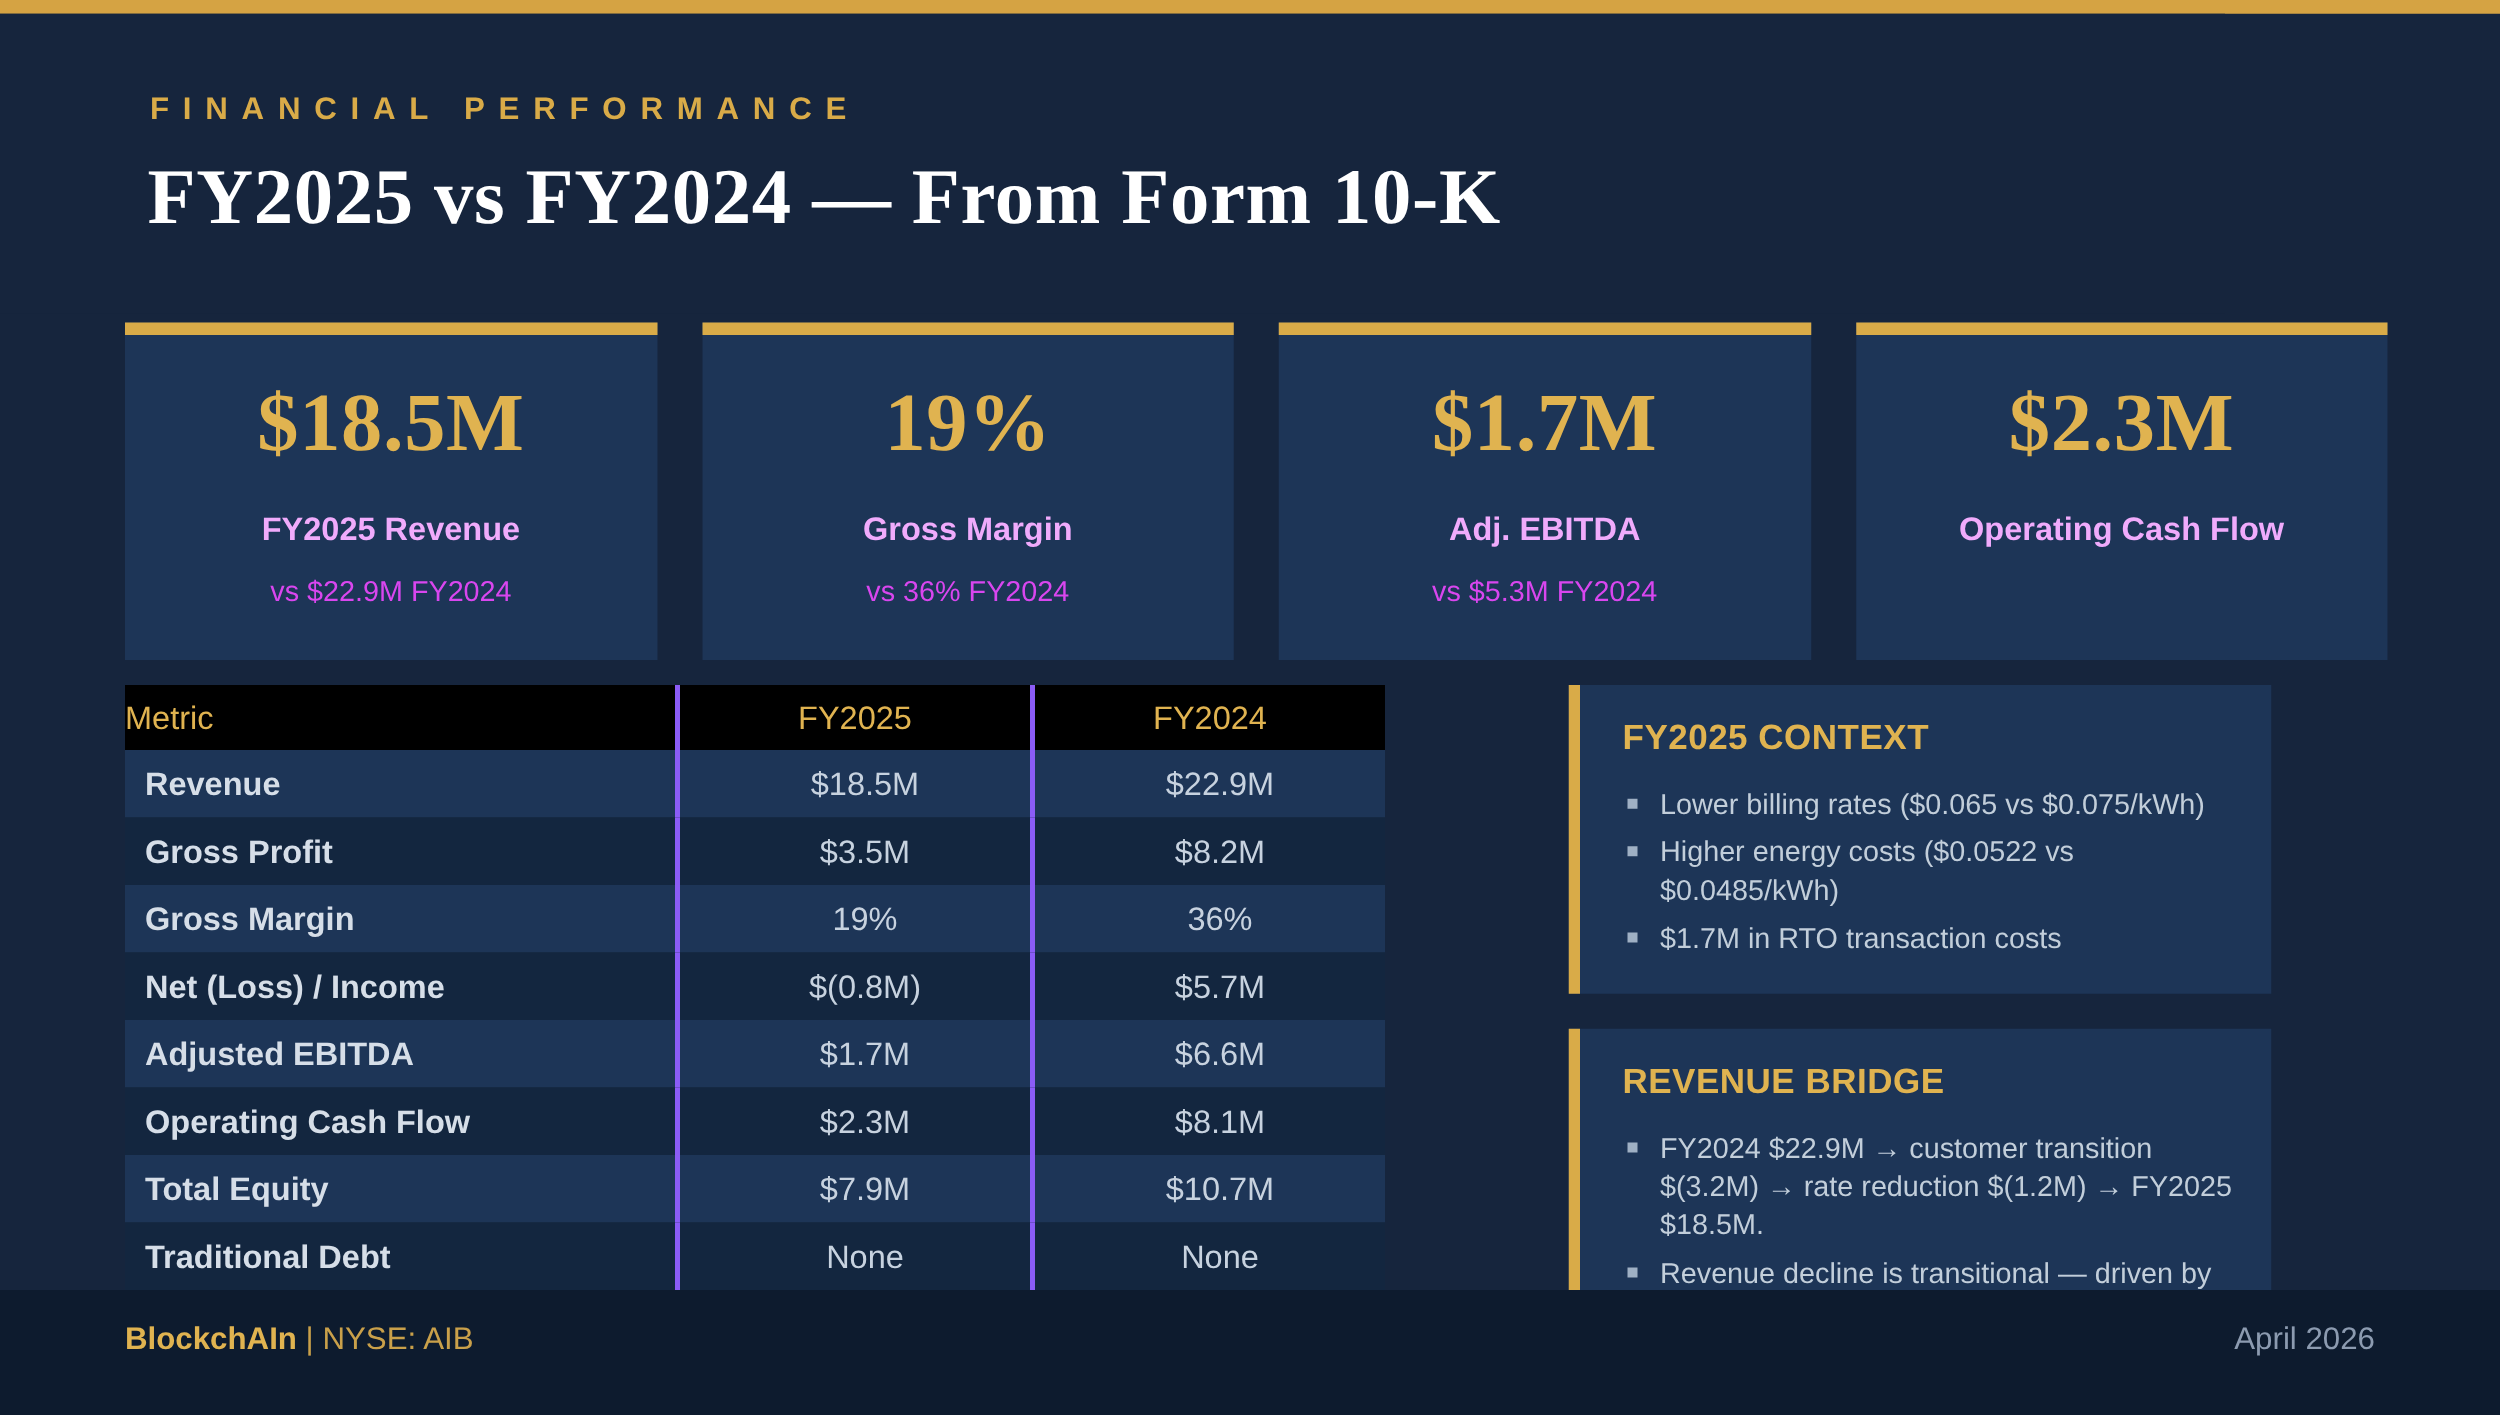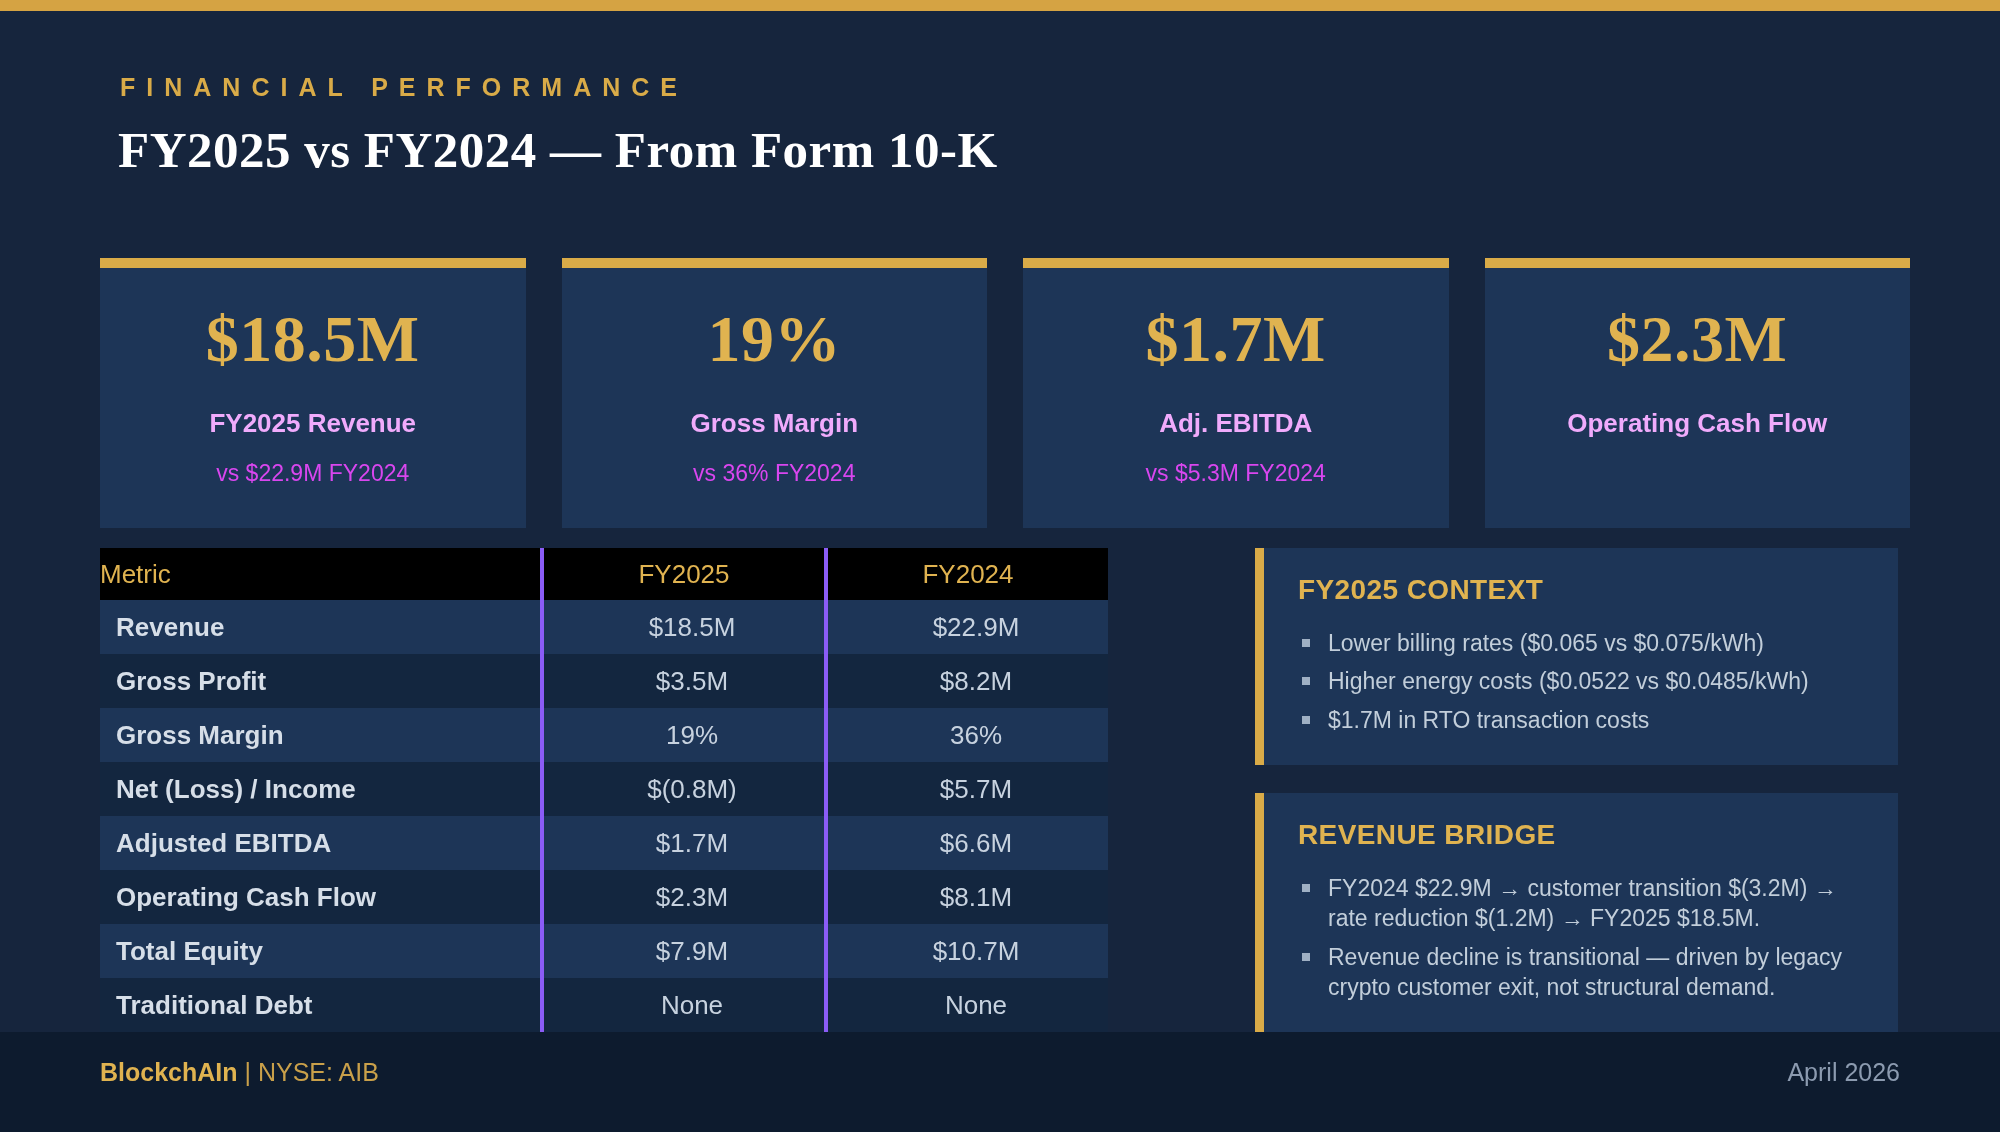--- a/index.html
+++ b/index.html
@@ -45,21 +45,21 @@
     font-size: 25px;
     font-weight: bold;
     letter-spacing: 11px;
   }
   .title {
     position: absolute;
     left: 118px;
     top: 110px;
     color: #ffffff;
     font-family: "Liberation Serif", serif;
-    font-size: 51px;
+    font-size: 63px;
     font-weight: bold;
     letter-spacing: 0.5px;
     white-space: nowrap;
   }
 
   
   .kpi-row {
     position: absolute;
     left: 100px;
     top: 258px;
@@ -160,21 +160,21 @@
   table.fin td.c-num, table.fin th.c-num {
     border-left: 4px solid #8b5cf6;
     text-align: center;
   }
 
   
   .panels {
     position: absolute;
     left: 1255px;
     top: 0;
-    width: 643px;
+    width: 562px;
   }
   .panel {
     position: relative;
     background: #1d3557;
     border-left: 9px solid #d9ab48;
     box-sizing: border-box;
     padding: 26px 30px 30px 34px;
   }
   .panel + .panel { margin-top: 28px; }
   .panel-title {

